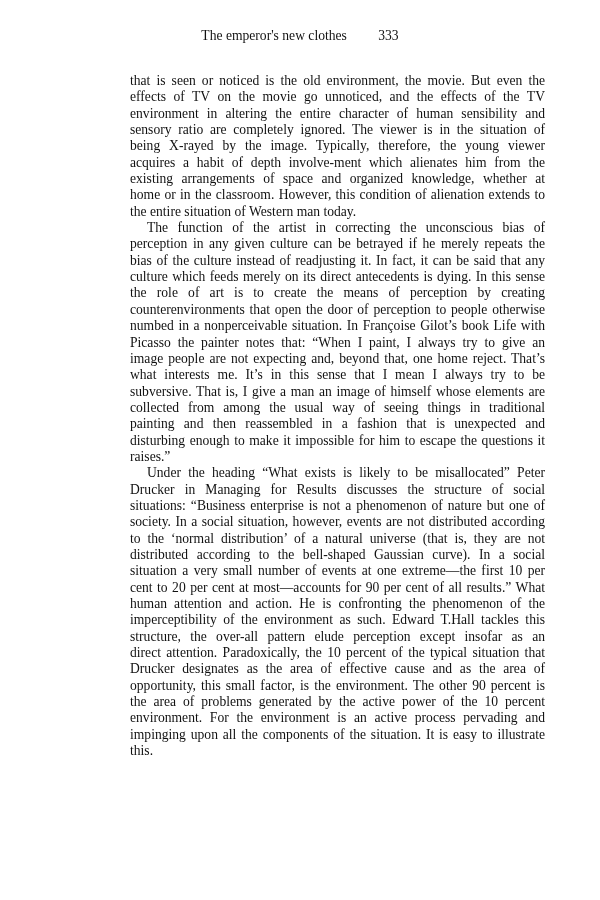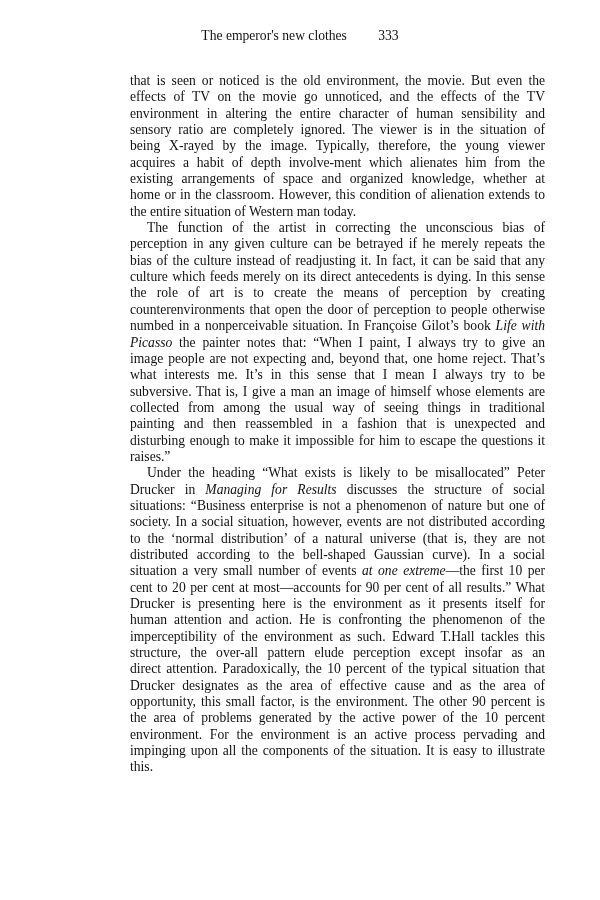--- a/index.html
+++ b/index.html
@@ -8,21 +8,21 @@
     .running-head { position: absolute; top: 27px; left: 0; width: 600px; text-align: center;
                     font-size: 13.6px; line-height: 18px; }
     .running-head .title { display: inline-block; }
     .running-head .pageno { display: inline-block; margin-left: 28px; }
     .body-text { position: absolute; top: 73px; left: 93px; width: 415px; margin-left: 37px; }
     .line { display: block; height: 16.35px; line-height: 16.35px; font-size: 13.6px;
             white-space: nowrap; text-align: justify; text-align-last: justify; }
     .line.last { text-align-last: left; }
     .line.indent { padding-left: 17px; }
     .line span.seg { }
-    .line .it { font-style: italic; }
+    .line .it { }
   </style>
 </head>
 <body>
 
 <div class="running-head">
   <span class="title">The emperor's new clothes</span>
   <span class="pageno">333</span>
 </div>
 
 <div class="body-text" id="body-text">
@@ -56,21 +56,20 @@
     </div>
     <div>
       <span class="line indent"><span class="seg">Under the heading “What exists is likely to be misallocated” Peter</span></span>
       <span class="line"><span class="seg">Drucker in </span><span class="seg it">Managing for Results</span><span class="seg"> discusses the structure of social</span></span>
       <span class="line"><span class="seg">situations: “Business enterprise is not a phenomenon of nature but one of</span></span>
       <span class="line"><span class="seg">society. In a social situation, however, events are not distributed according</span></span>
       <span class="line"><span class="seg">to the ‘normal distribution’ of a natural universe (that is, they are not</span></span>
       <span class="line"><span class="seg">distributed according to the bell-shaped Gaussian curve). In a social</span></span>
       <span class="line"><span class="seg">situation a very small number of events </span><span class="seg it">at one extreme</span><span class="seg">—the first 10 per</span></span>
       <span class="line"><span class="seg">cent to 20 per cent at most—accounts for 90 per cent of all results.” What</span></span>
-      <span class="line"><span class="seg">Drucker is presenting here is the environment as it presents itself for</span></span>
       <span class="line"><span class="seg">human attention and action. He is confronting the phenomenon of the</span></span>
       <span class="line"><span class="seg">imperceptibility of the environment as such. Edward T.Hall tackles this</span></span>
       <span class="line"><span class="seg">structure, the over-all pattern elude perception except insofar as an</span></span>
       <span class="line"><span class="seg">direct attention. Paradoxically, the 10 percent of the typical situation that</span></span>
       <span class="line"><span class="seg">Drucker designates as the area of effective cause and as the area of</span></span>
       <span class="line"><span class="seg">opportunity, this small factor, is the environment. The other 90 percent is</span></span>
       <span class="line"><span class="seg">the area of problems generated by the active power of the 10 percent</span></span>
       <span class="line"><span class="seg">environment. For the environment is an active process pervading and</span></span>
       <span class="line"><span class="seg">impinging upon all the components of the situation. It is easy to illustrate</span></span>
       <span class="line last"><span class="seg">this.</span></span>

